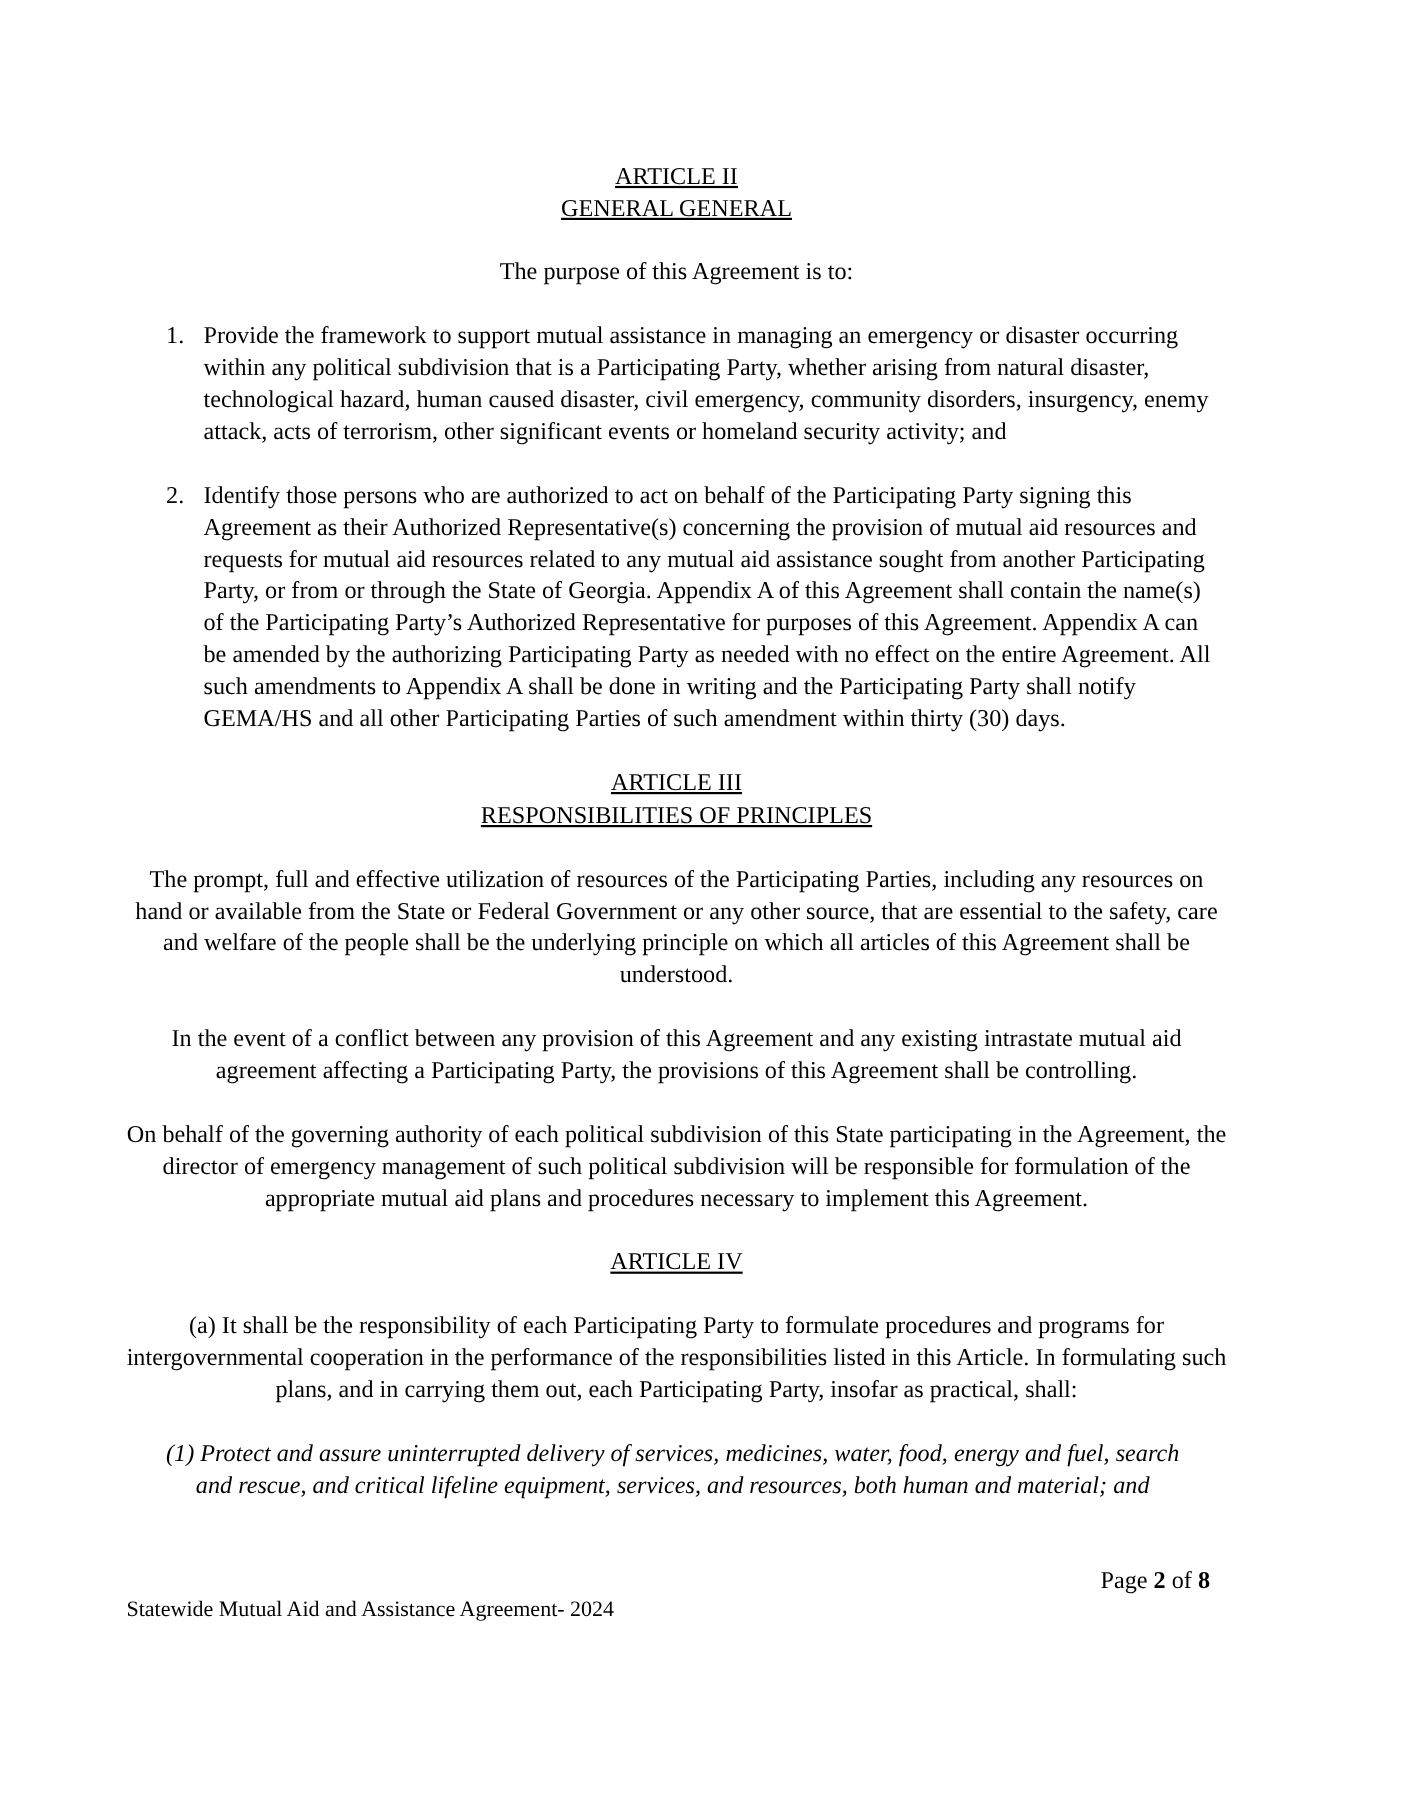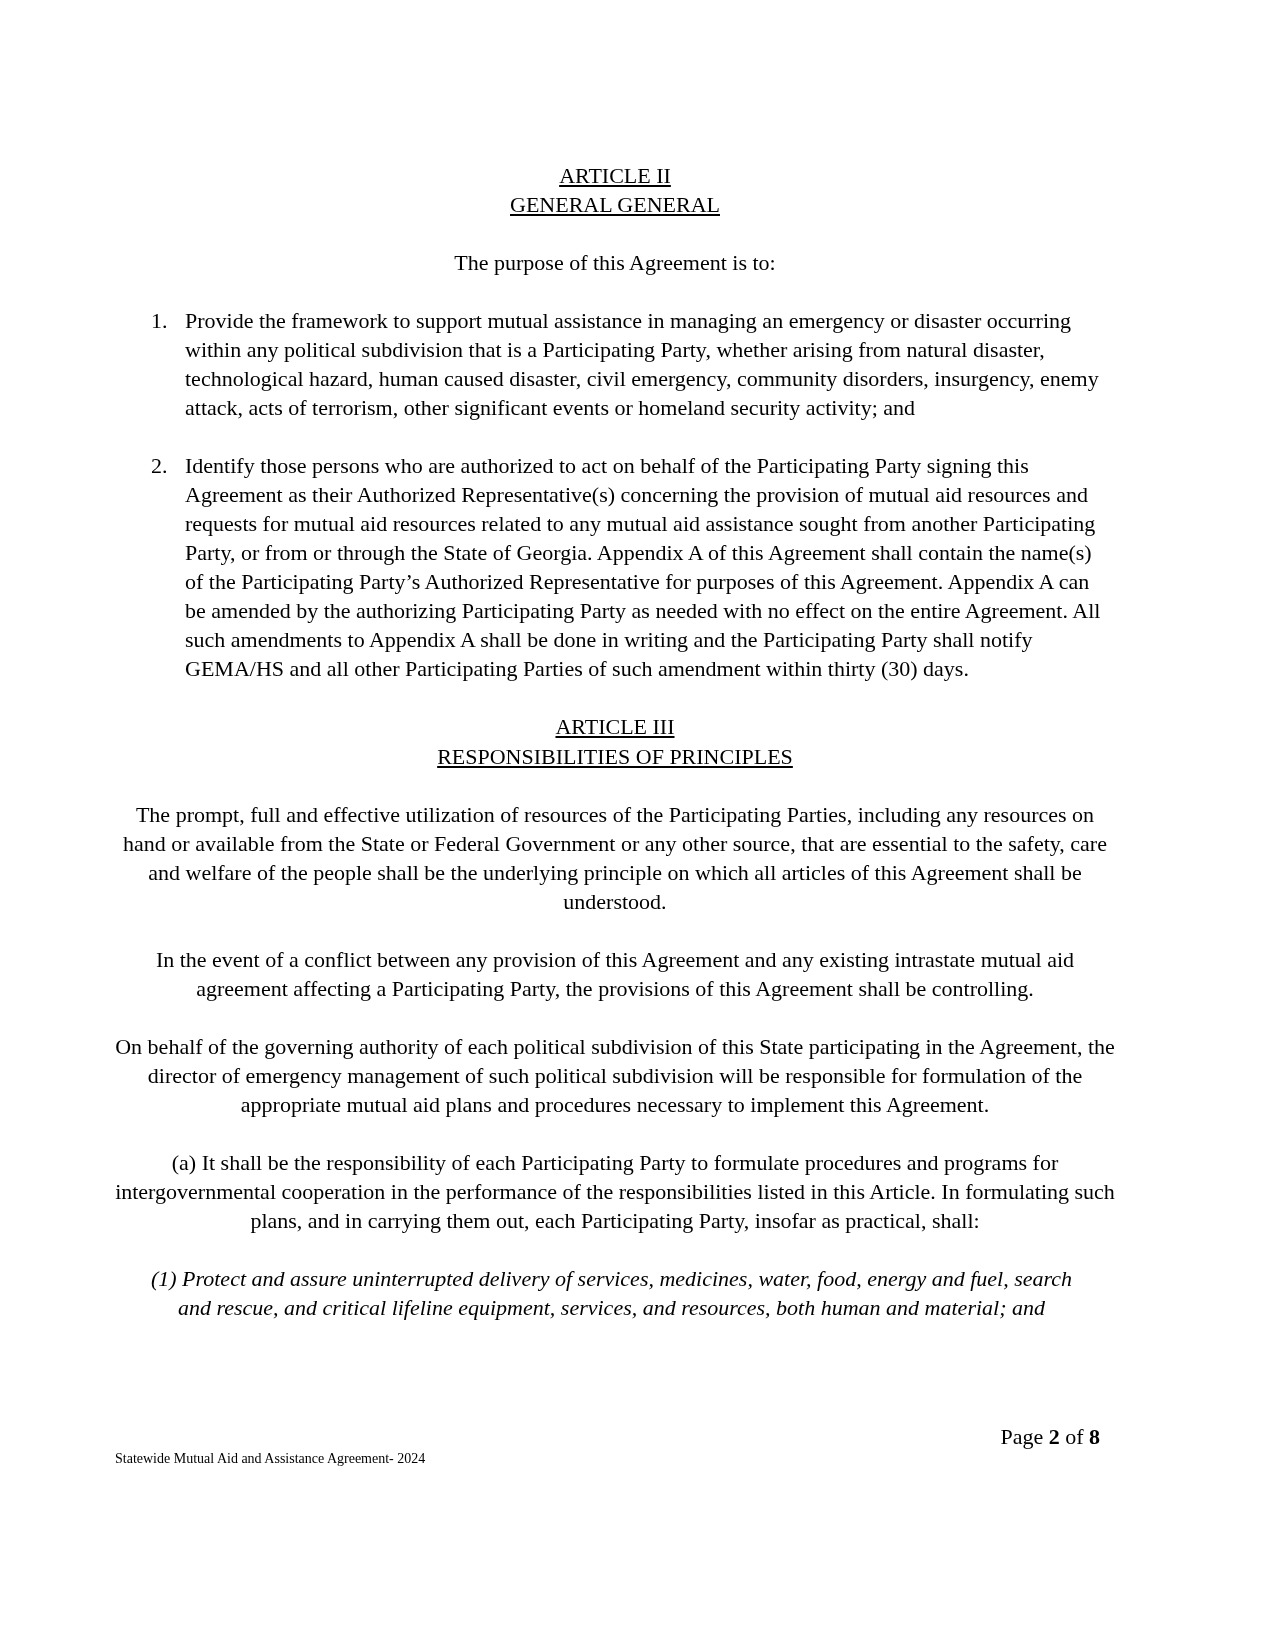--- a/index.html
+++ b/index.html
@@ -24,21 +24,21 @@
     position: absolute;
     top: 145px;
     left: 115px;
     width: 1000px;
   }
   .article-heading {
     text-align: center;
     margin: 29px 0;
   }
   .article-heading.first {
-    margin-top: 16px;
+    margin-top: 0;
   }
   .article-heading .u {
     text-decoration: underline;
   }
   .para {
     margin: 0 0 29px 0;
     text-align: center;
   }
   .list-item {
     position: relative;
@@ -62,21 +62,21 @@
     font-size: 22px;
     line-height: 1.3;
   }
   .footer-page b {
     font-weight: 700;
   }
   .footer-title {
     position: absolute;
     top: 1450px;
     left: 115px;
-    font-size: 14px;
+    font-size: 20px;
     line-height: 1.3;
   }
 </style>
 </head>
 <body>
 
 <div class="page">
   <div class="content">
 
     <div class="article-heading first">
@@ -99,20 +99,21 @@
     <div class="article-heading">
       <div><span class="u">ARTICLE III</span></div>
       <div><span class="u">RESPONSIBILITIES OF PRINCIPLES</span></div>
     </div>
 
     <p class="para">The prompt, full and effective utilization of resources of the Participating Parties, including any resources on hand or available from the State or Federal Government or any other source, that are essential to the safety, care and welfare of the people shall be the underlying principle on which all articles of this Agreement shall be understood.</p>
     <p class="para">In the event of a conflict between any provision of this Agreement and any existing intrastate mutual aid agreement affecting a Participating Party, the provisions of this Agreement shall be controlling.</p>
     <p class="para">On behalf of the governing authority of each political subdivision of this State participating in the Agreement, the director of emergency management of such political subdivision will be responsible for formulation of the appropriate mutual aid plans and procedures necessary to implement this Agreement.</p>
 
     <div class="article-heading">
+      <div><span class="u">ARTICLE IV</span></div>
     </div>
 
     <p class="para">(a) It shall be the responsibility of each Participating Party to formulate procedures and programs for intergovernmental cooperation in the performance of the responsibilities listed in this Article. In formulating such plans, and in carrying them out, each Participating Party, insofar as practical, shall:</p>
 
     <p class="para sub-item">(1) Protect and assure uninterrupted delivery of services, medicines, water, food, energy and fuel, search and rescue, and critical lifeline equipment, services, and resources, both human and material; and</p>
 
   </div>
 
   <div class="footer-page"><span>Page </span><b>2</b><span> of </span><b>8</b></div>
 

